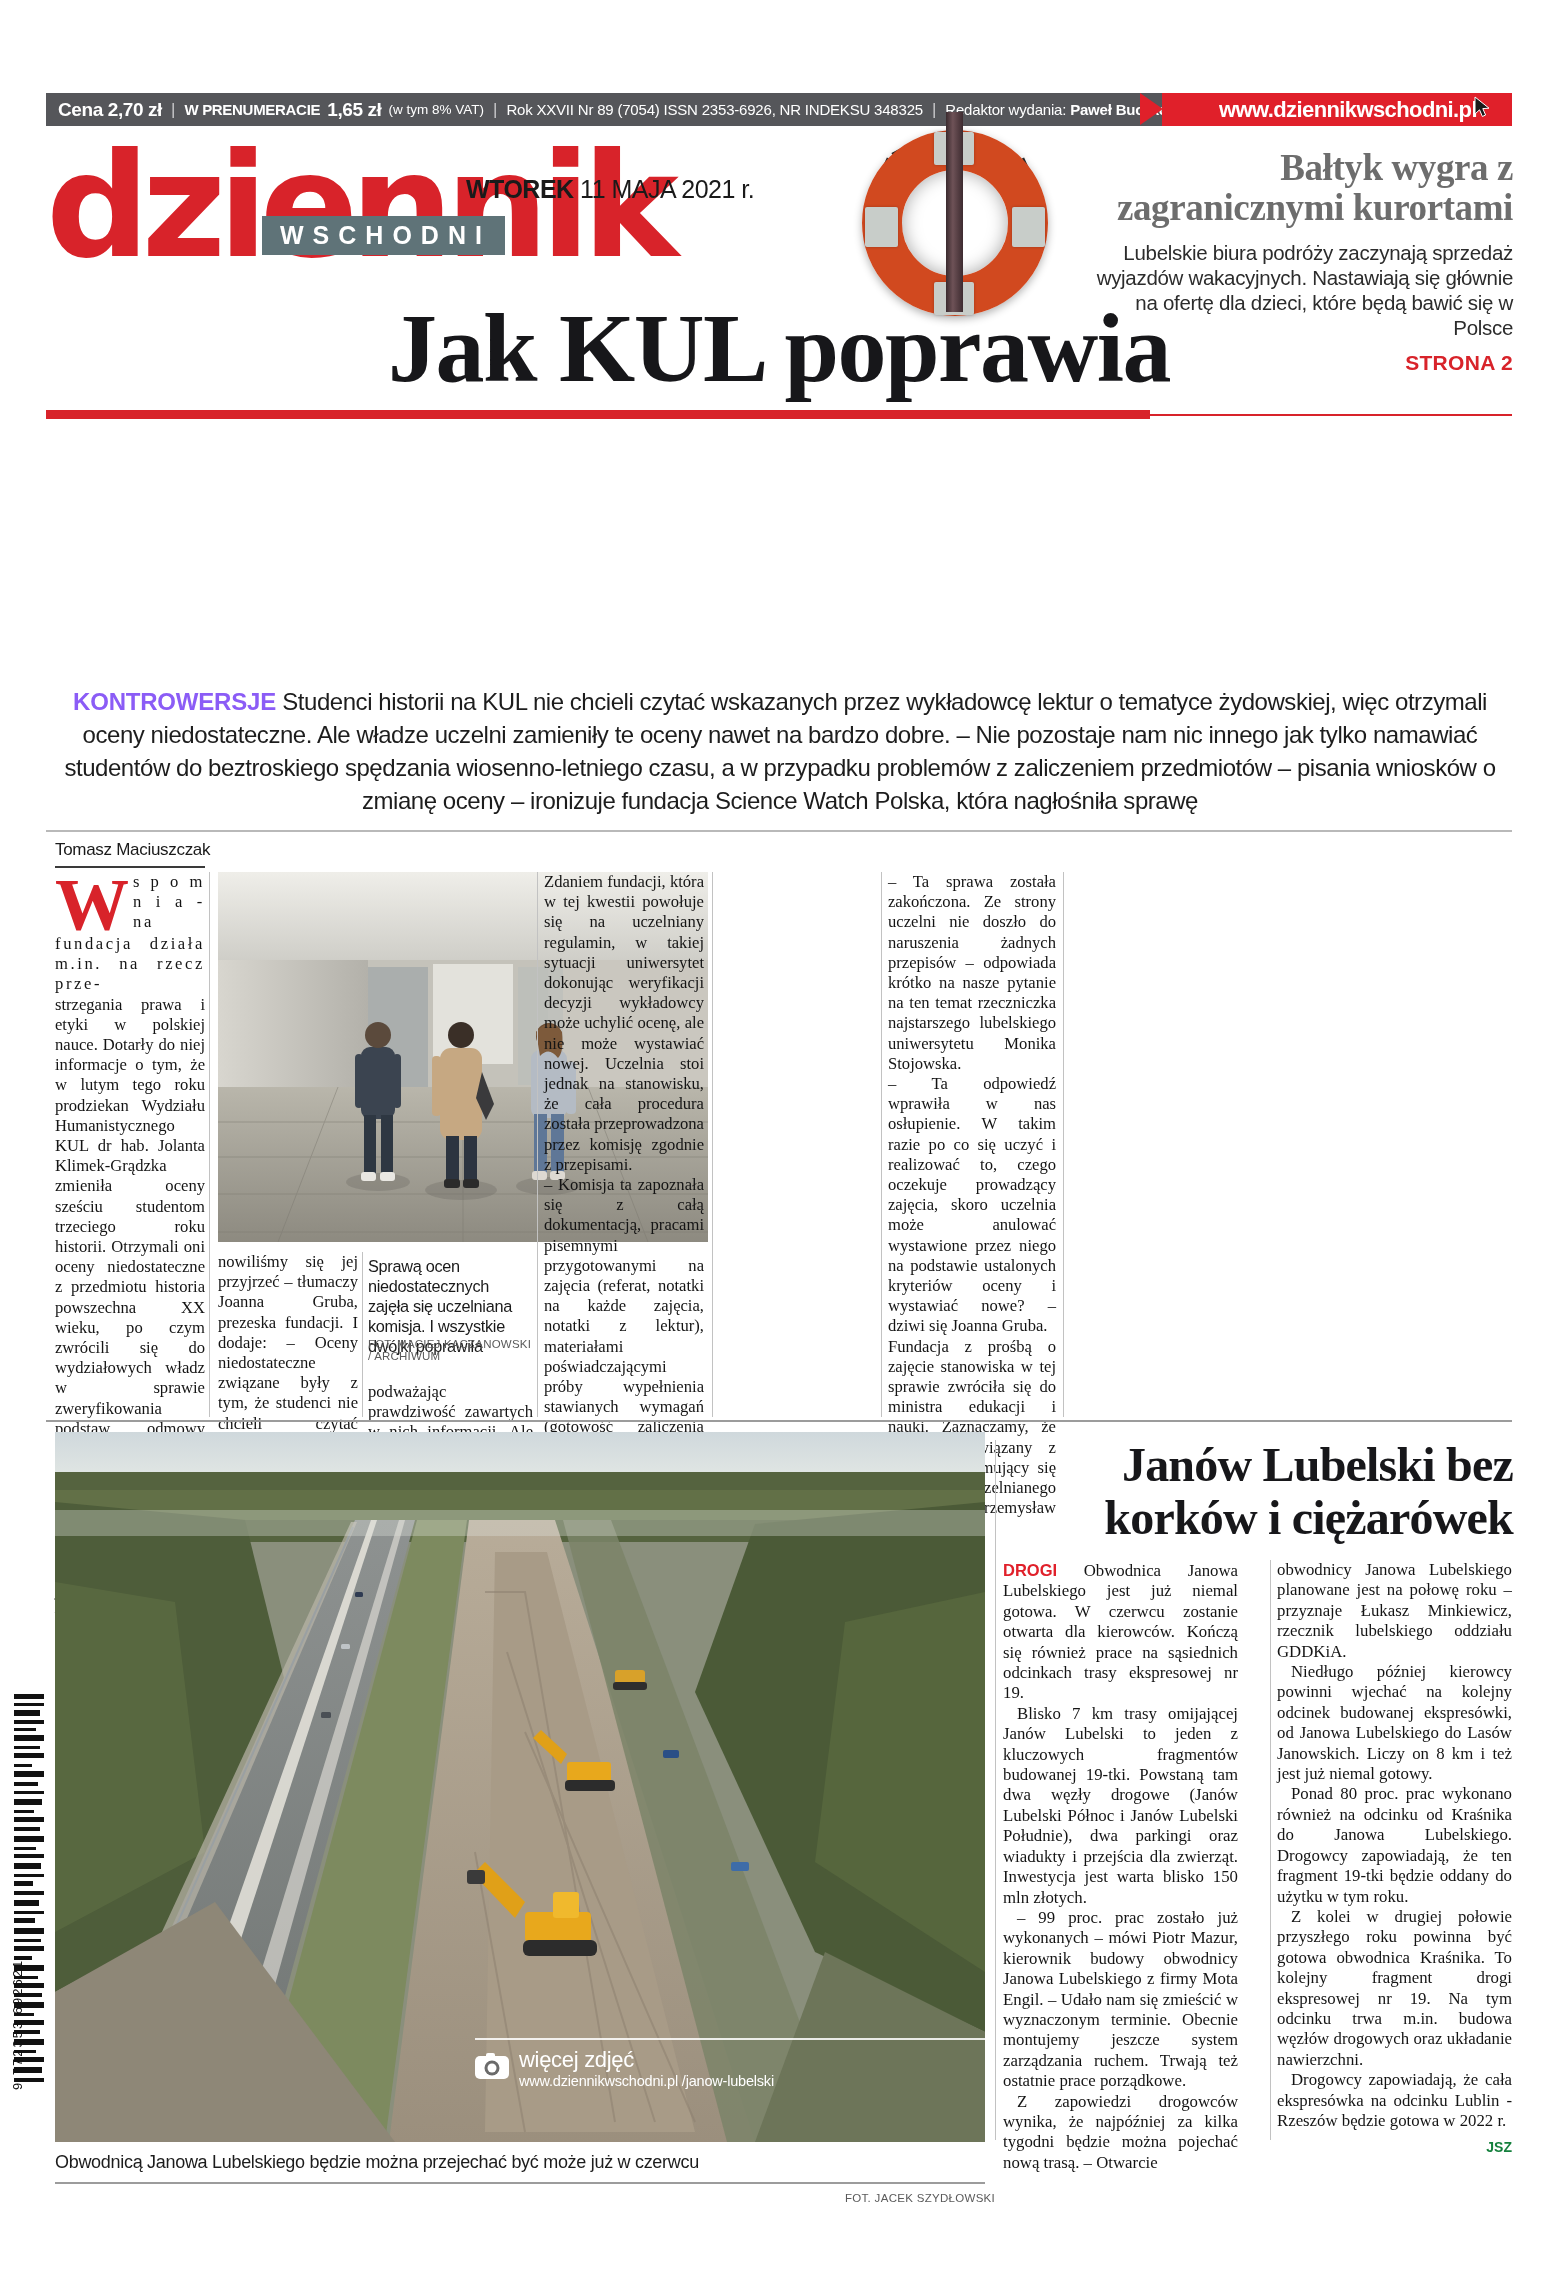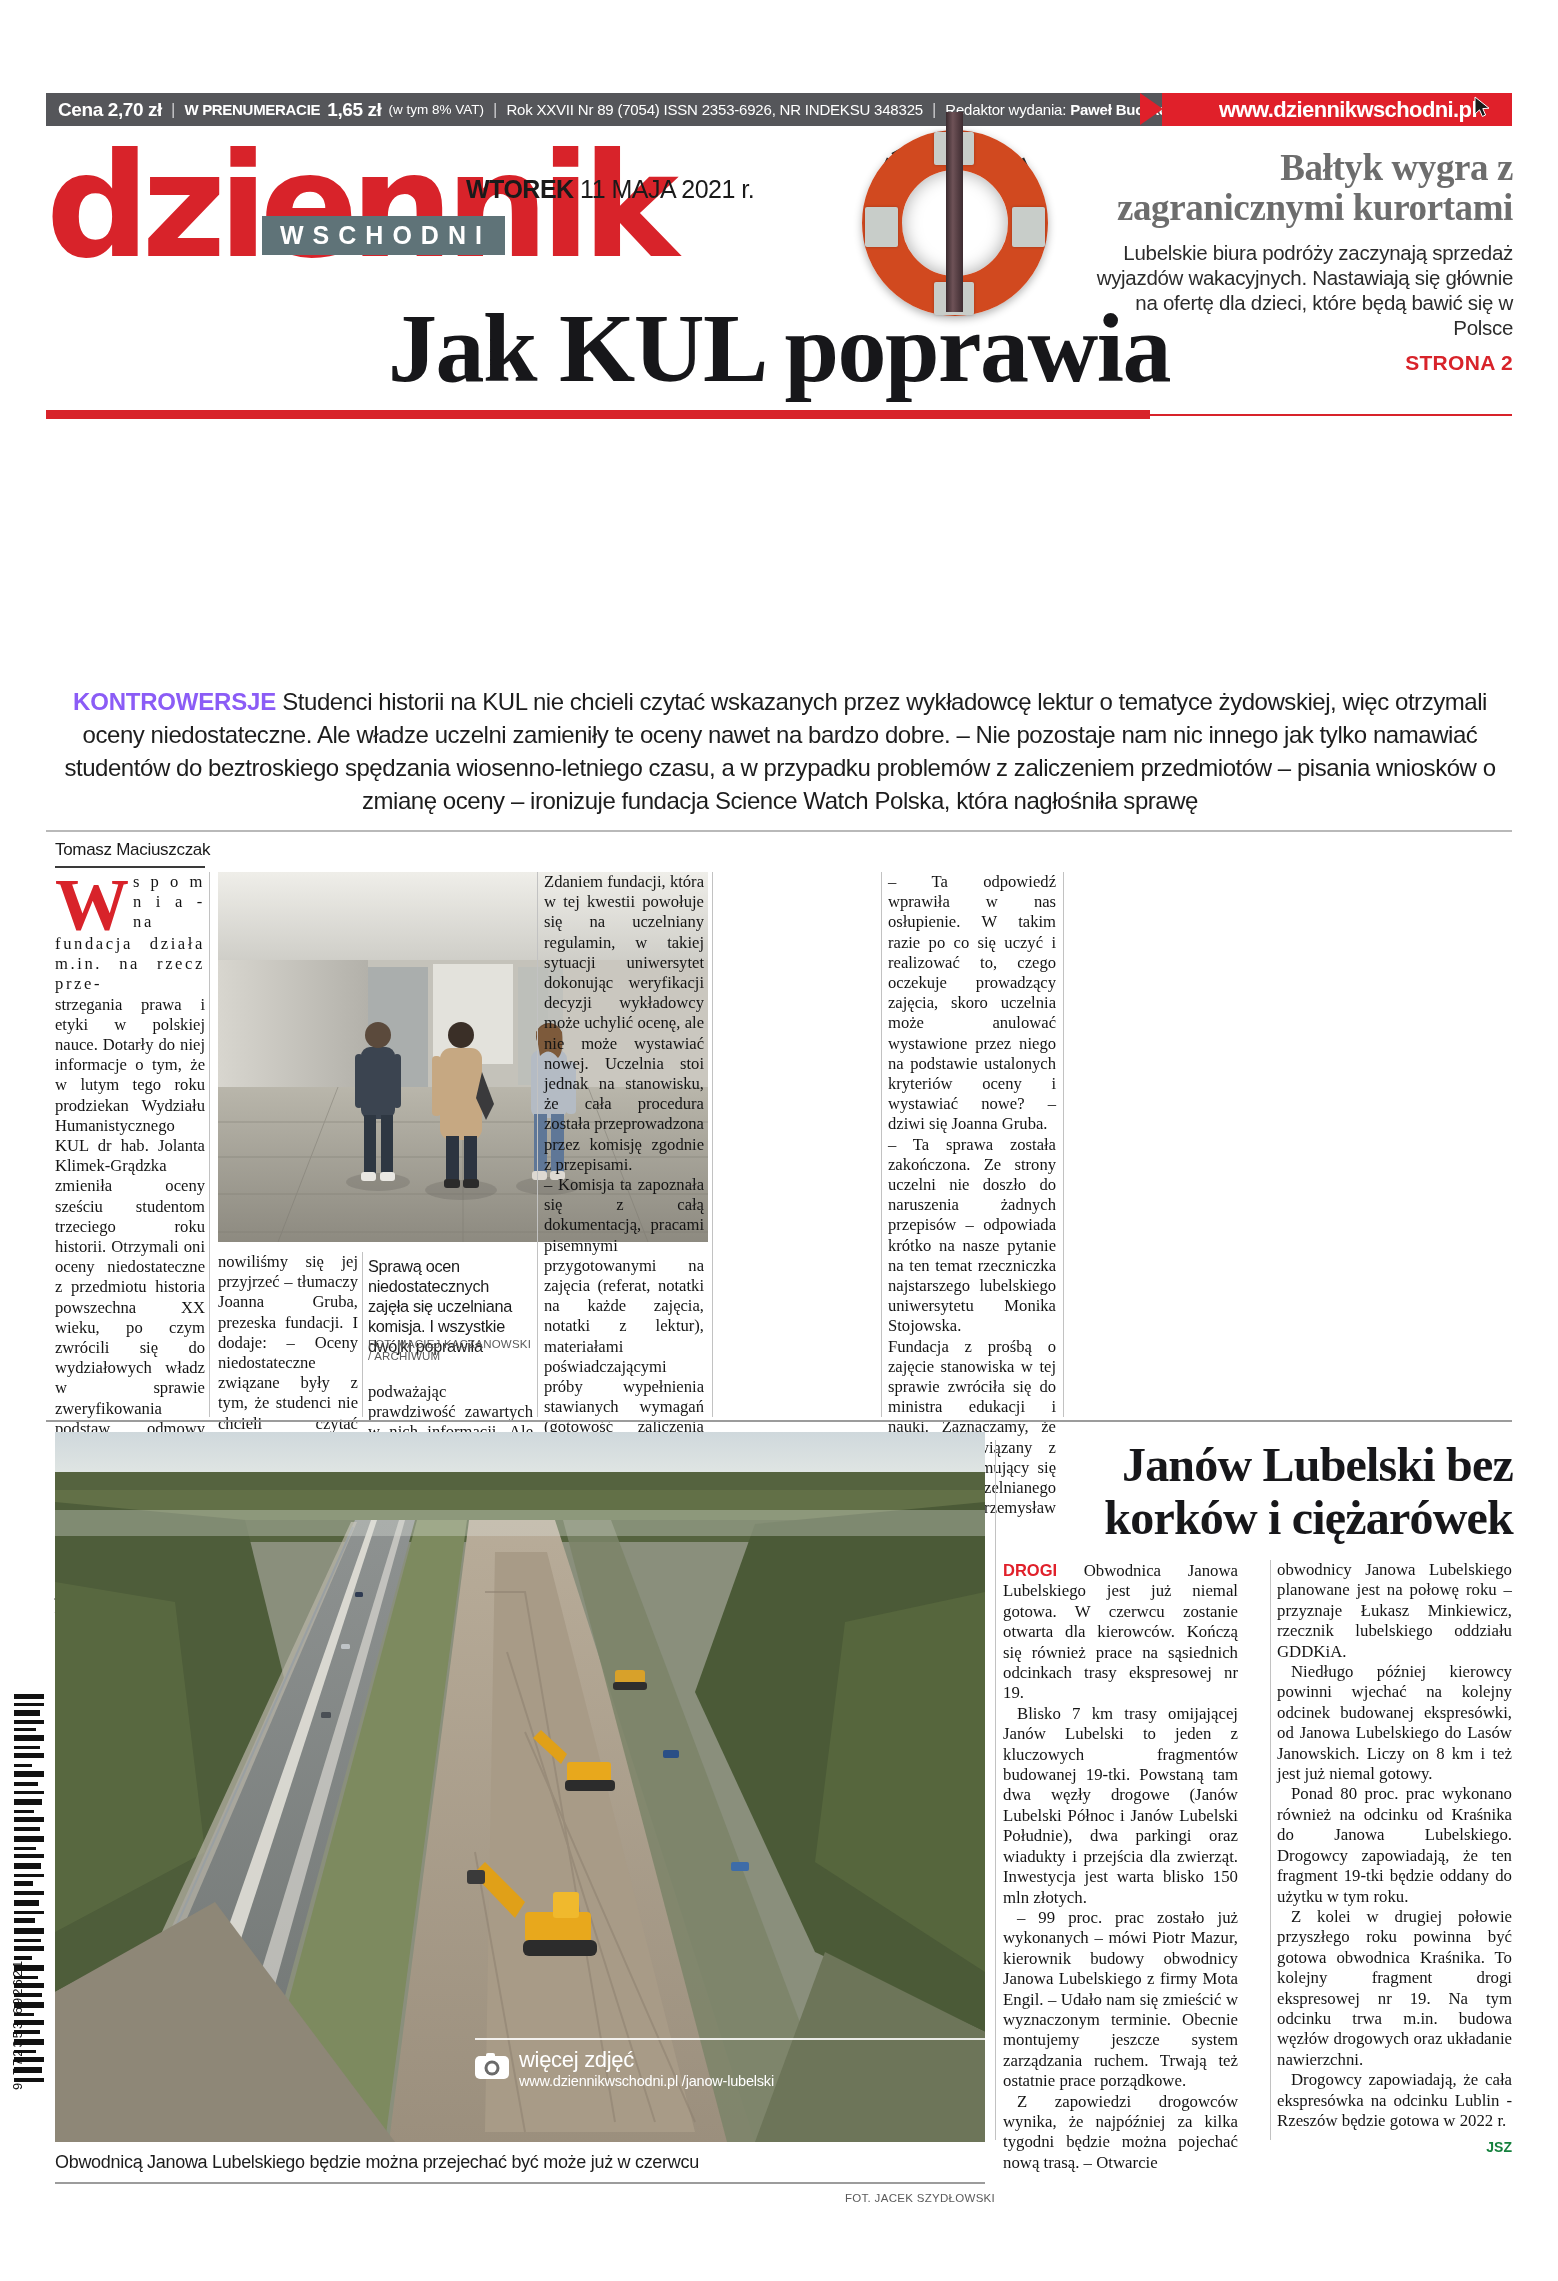--- a/index.html
+++ b/index.html
@@ -386,22 +386,22 @@
 <div class="col c3" style="top:1382px;">
   <p>podważając prawdziwość zawartych w nich informacji. Ale jeśli ktoś nie spełnia określonych przez wykładowcę kryteriów oceny, oczywistym jest, że nie zalicza danego przedmiotu.</p>
 </div>
 
 <div class="col c4" style="top:872px;">
   <p>Zdaniem fundacji, która w tej kwestii powołuje się na uczelniany regulamin, w takiej sytuacji uniwersytet dokonując weryfikacji decyzji wykładowcy może uchylić ocenę, ale nie może wystawiać nowej. Uczelnia stoi jednak na stanowisku, że cała procedura została przeprowadzona przez komisję zgodnie z przepisami.</p>
   <p>– Komisja ta zapoznała się z całą dokumentacją, pracami pisemnymi przygotowanymi na zajęcia (referat, notatki na każde zajęcia, notatki z lektur), materiałami poświadczającymi próby wypełnienia stawianych wymagań (gotowość zaliczenia lektur) oraz kartą przedmiotu, zatwierdzoną przez radę programową kierunku i dostępną na stronie internetowej Instytutu Historii KUL – informuje uczelnia.</p>
 </div>
 
 <div class="col c5" style="left:888px;">
+  <p>– Ta sprawa została zakończona. Ze strony uczelni nie doszło do naruszenia żadnych przepisów – odpowiada krótko na nasze pytanie na ten temat rzeczniczka najstarszego lubelskiego uniwersytetu Monika Stojowska.</p>
   <p>– Ta odpowiedź wprawiła w nas osłupienie. W takim razie po co się uczyć i realizować to, czego oczekuje prowadzący zajęcia, skoro uczelnia może anulować wystawione przez niego na podstawie ustalonych kryteriów oceny i wystawiać nowe? – dziwi się Joanna Gruba.</p>
-  <p>– Ta sprawa została zakończona. Ze strony uczelni nie doszło do naruszenia żadnych przepisów – odpowiada krótko na nasze pytanie na ten temat rzeczniczka najstarszego lubelskiego uniwersytetu Monika Stojowska.</p>
   <p>Fundacja z prośbą o zajęcie stanowiska w tej sprawie zwróciła się do ministra edukacji i nauki. Zaznaczamy, że jest nim związany z KUL i legitymujący się tytułem uczelnianego profesora Przemysław Czarnek.</p>
 </div>
 
 <div class="sec2-rule"></div>
 
 <div class="photo2">
   <svg width="930" height="710" viewBox="0 0 930 710">
     <defs>
       <linearGradient id="sky2" x1="0" y1="0" x2="0" y2="1">
         <stop offset="0%" stop-color="#cfd8dc"></stop>

